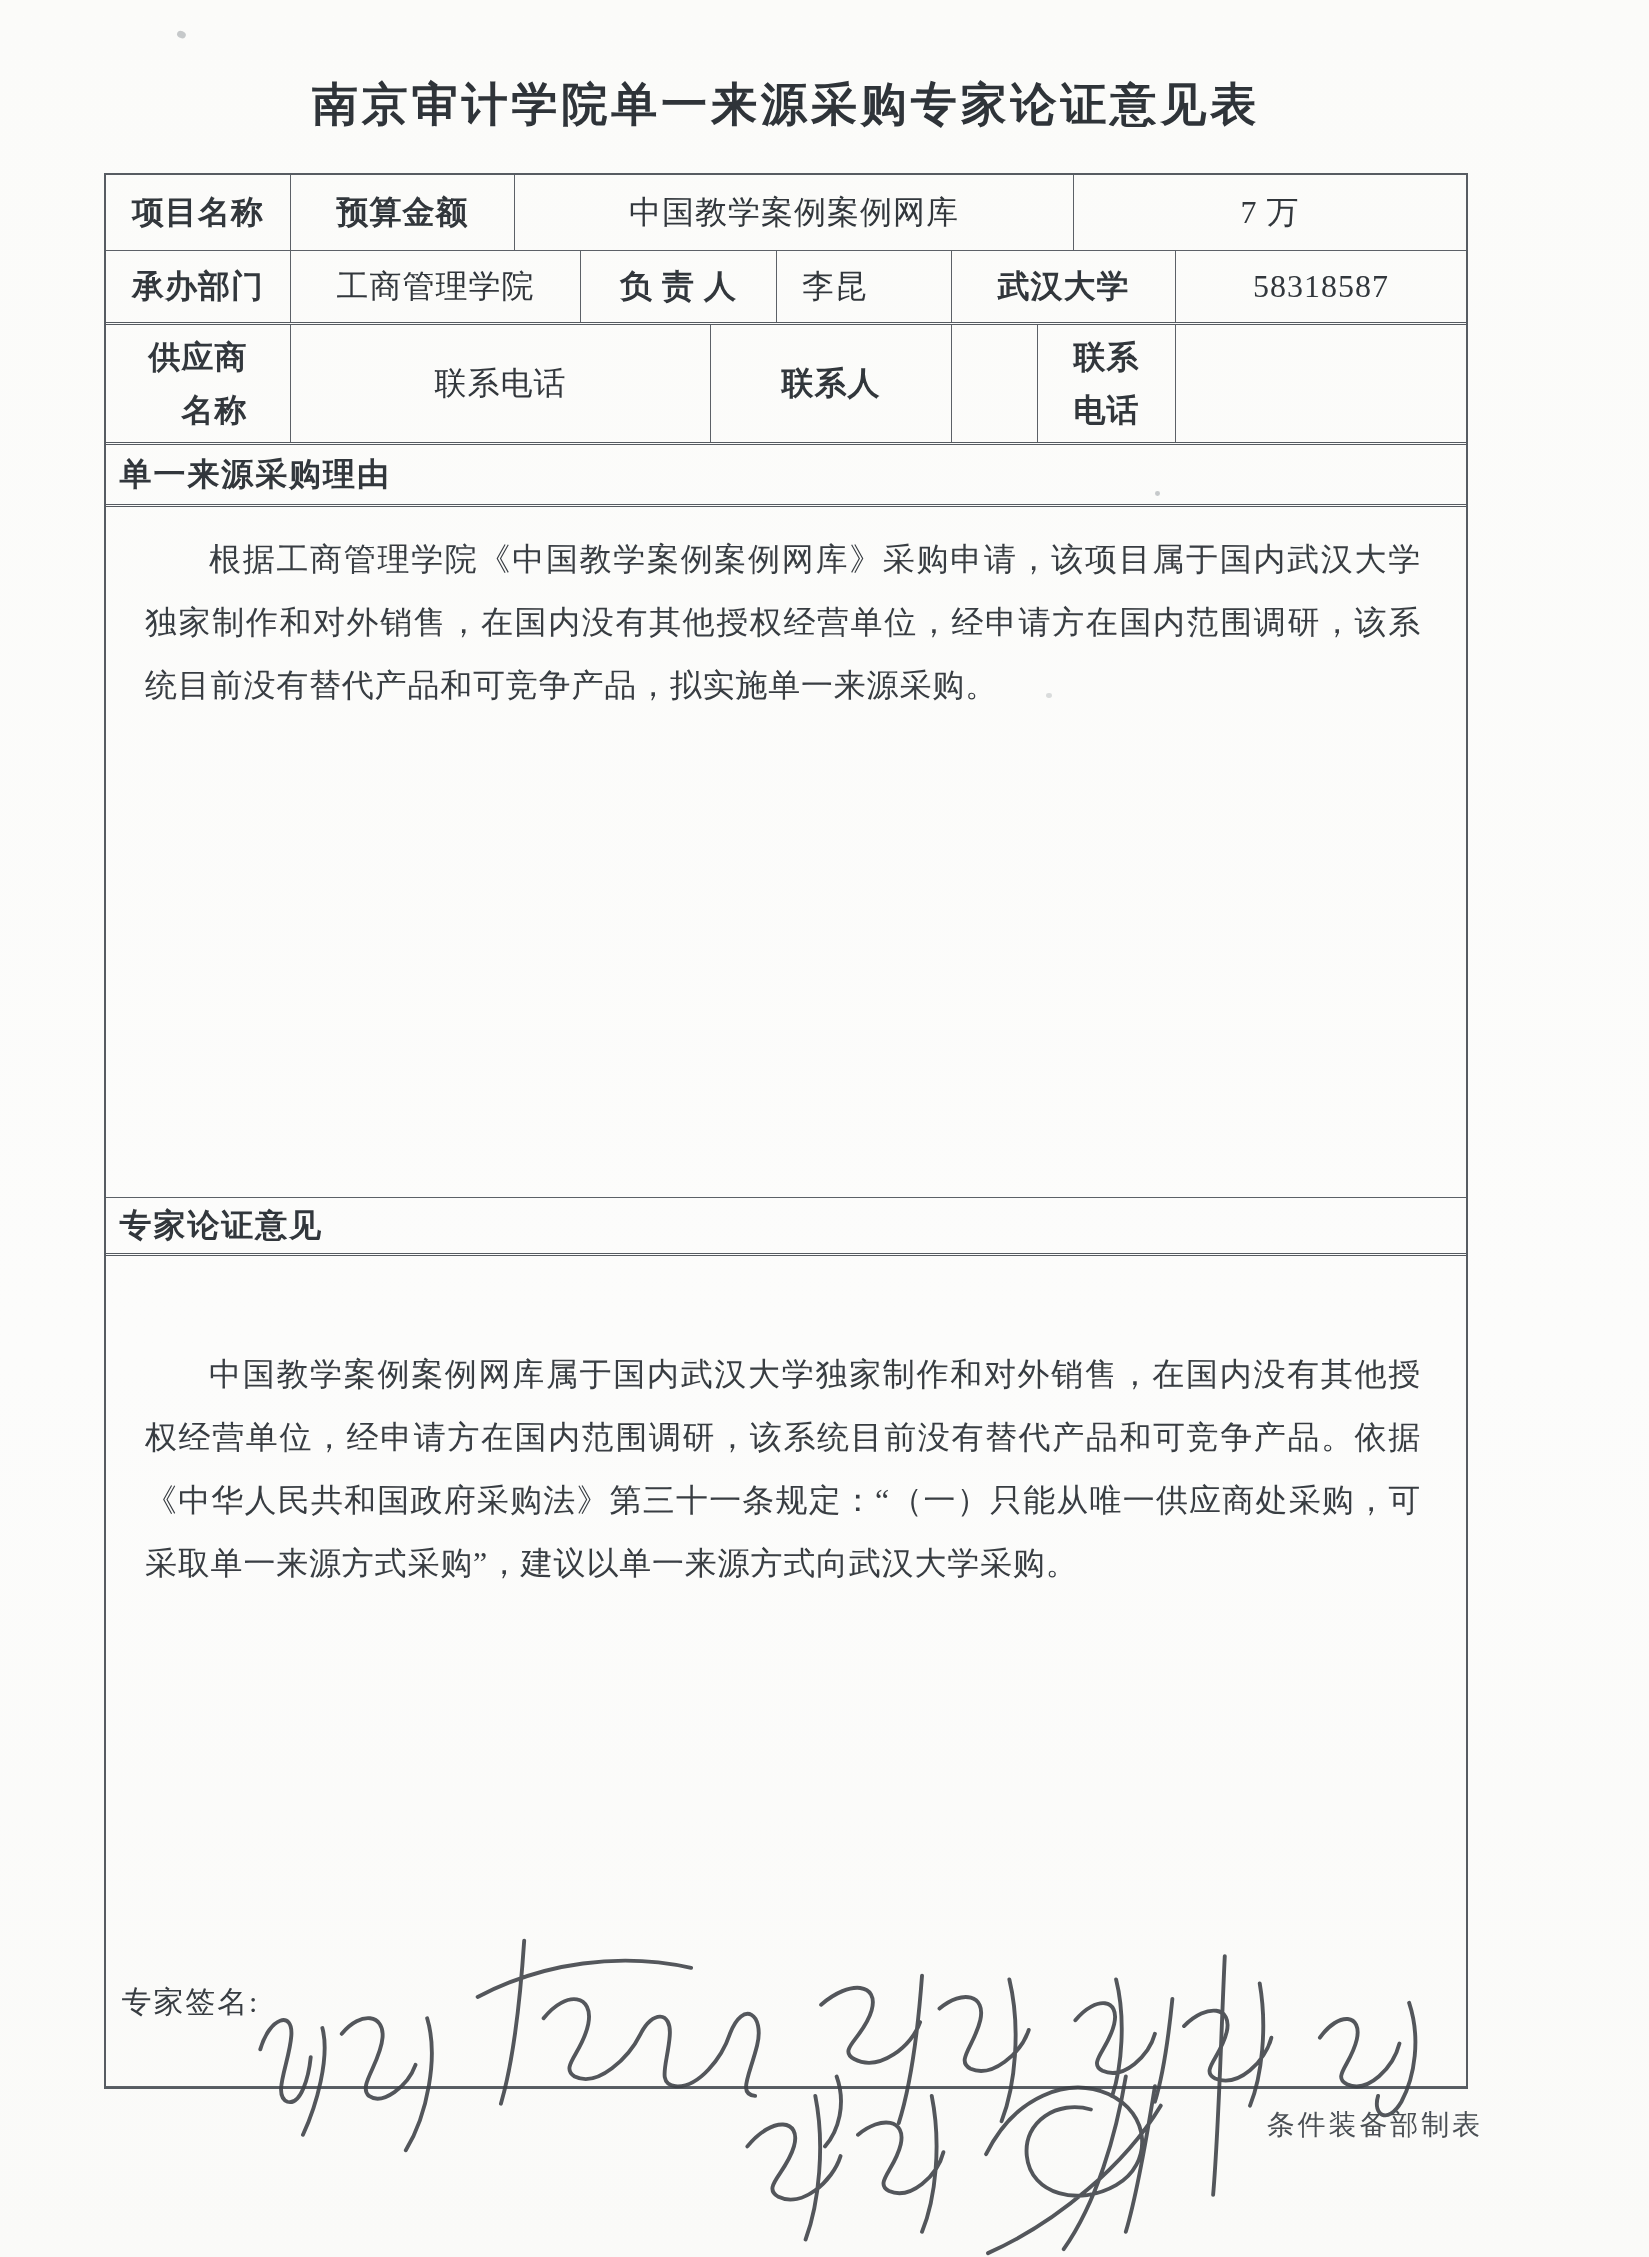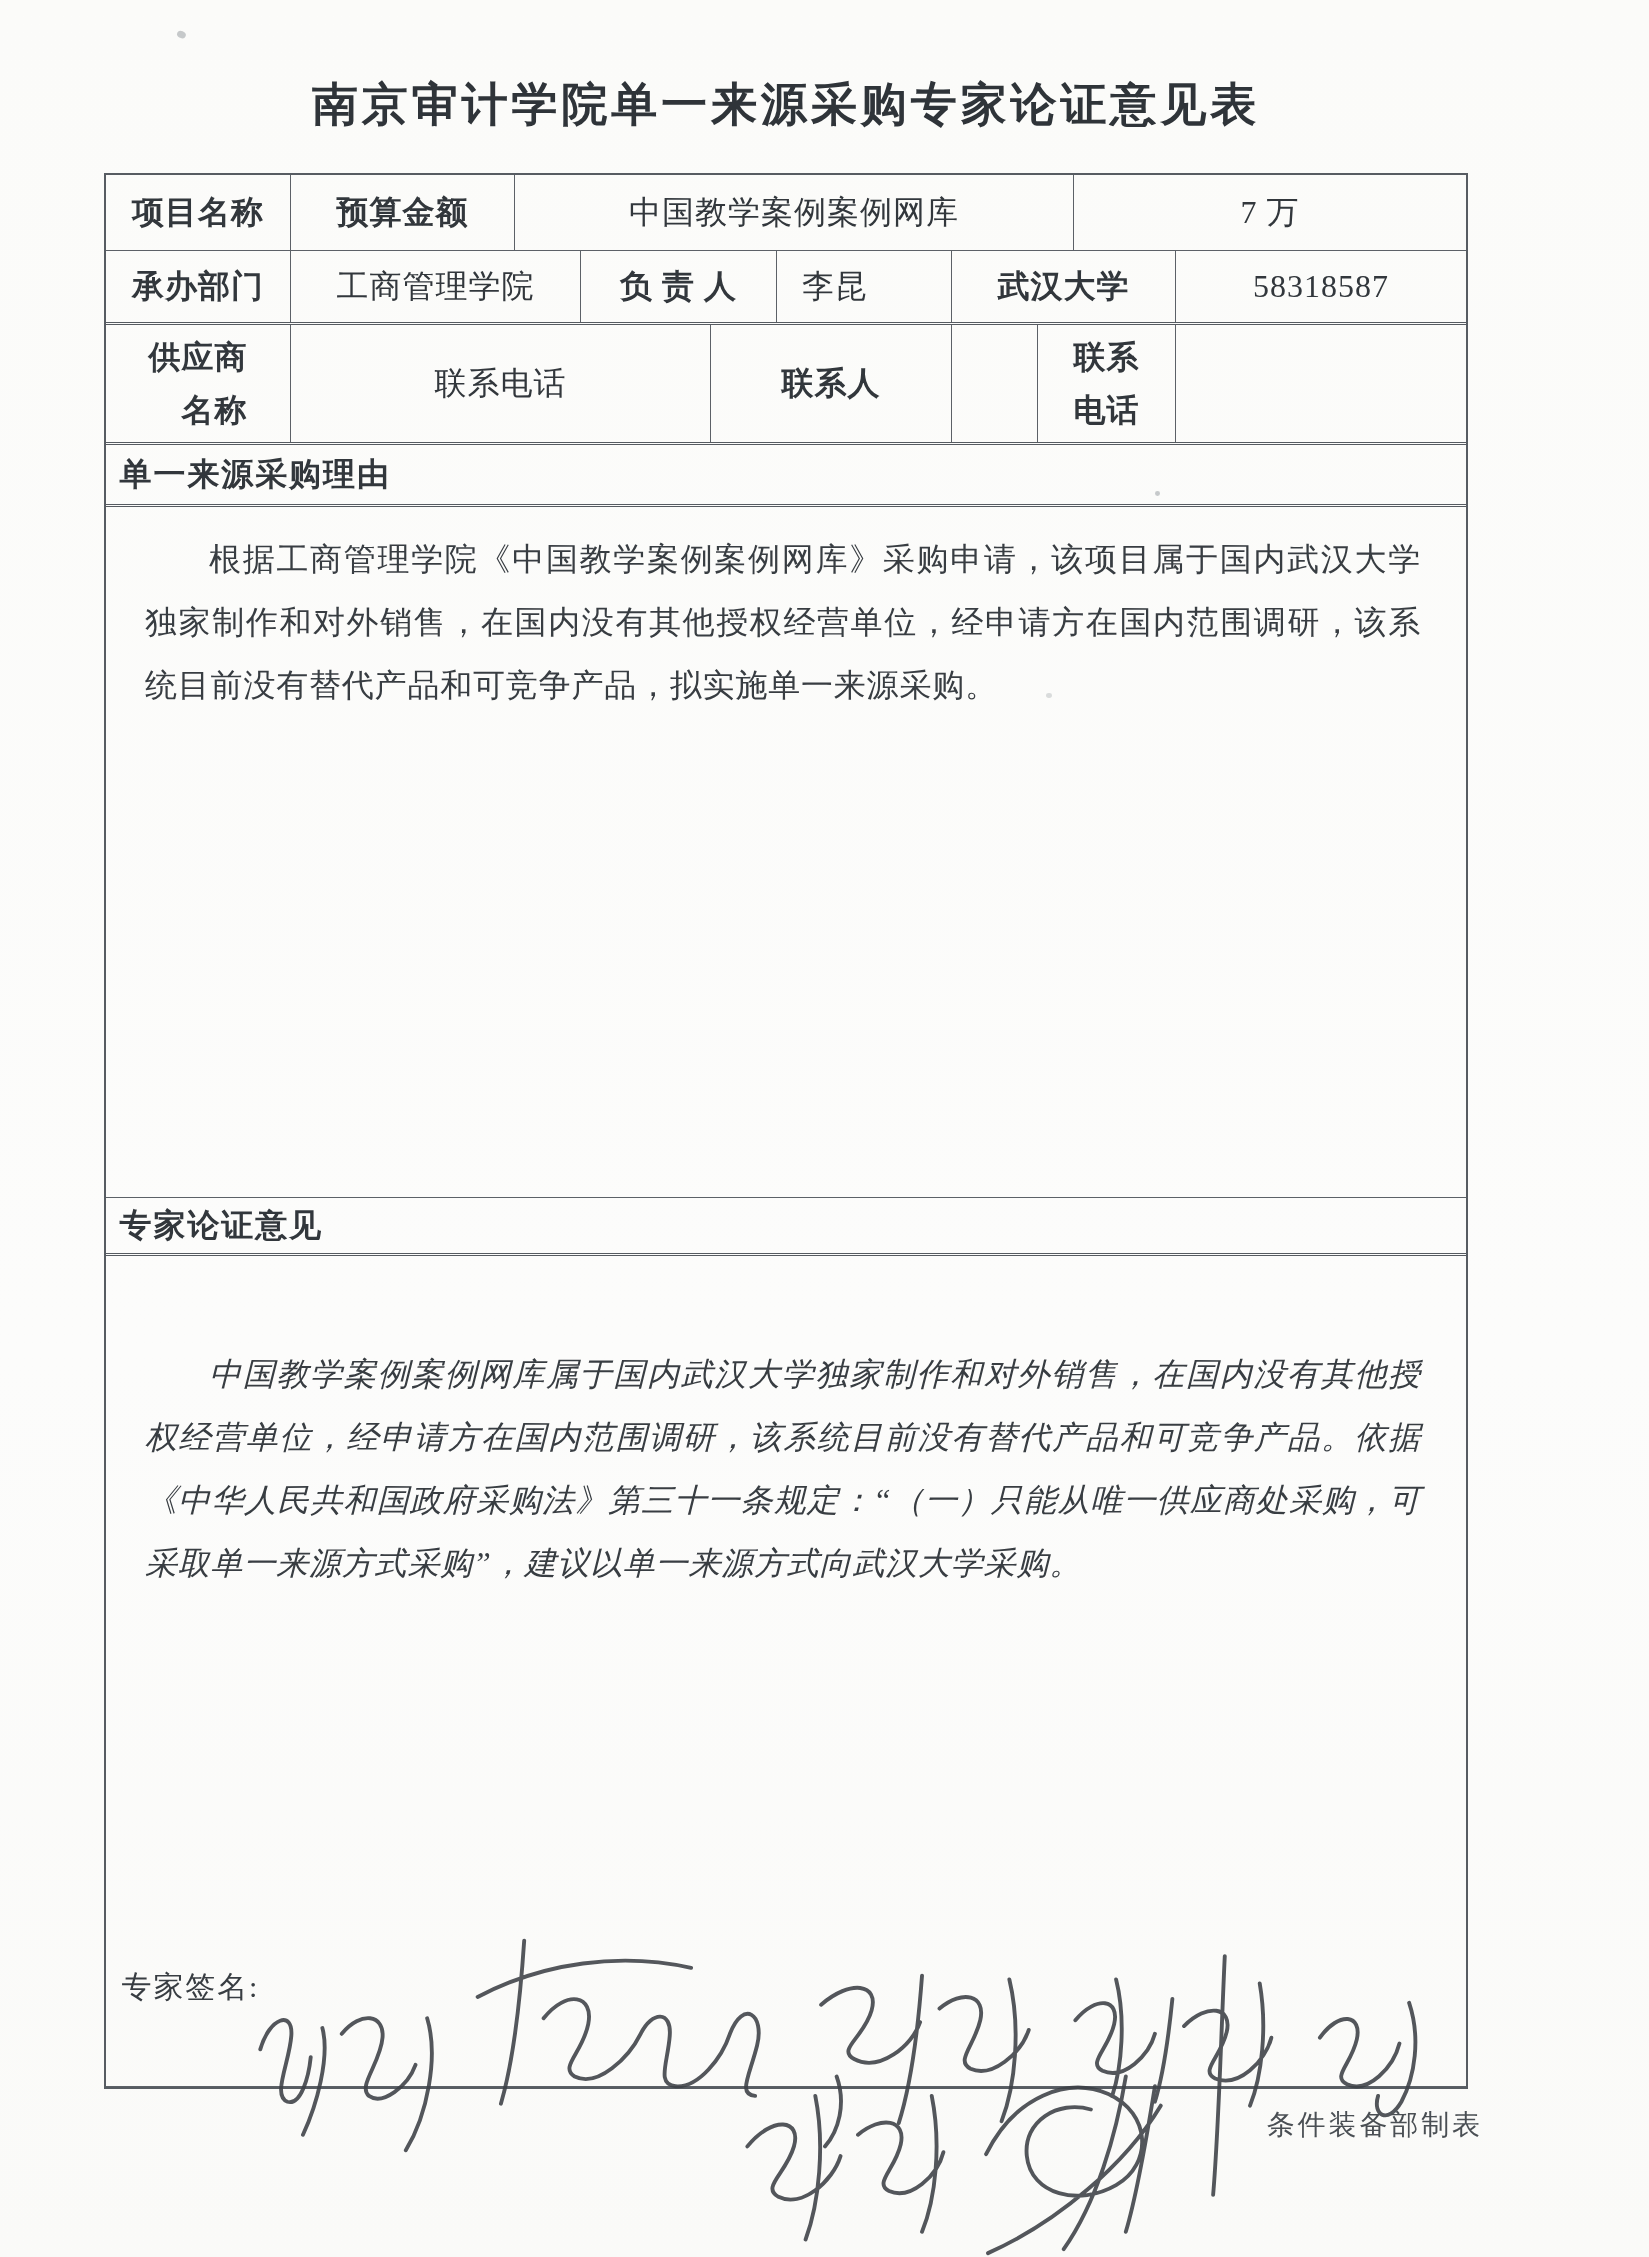--- a/index.html
+++ b/index.html
@@ -46,23 +46,23 @@
   
   .r3 .c1{width:185px;} .r3 .c2{width:420px;} .r3 .c3{width:241px;} .r3 .c4{width:86px;} .r3 .c5{width:138px;} .r3 .c6{flex:1;}
   .body-row{display:block;box-sizing:border-box;border-bottom:1.9px solid #5c6167;}
   .b1{height:691px;}
   .b2{height:831px;position:relative;}
   .para{
     margin:0;padding:21.3px 45px 0 39px;
     font-size:32px;line-height:63px;letter-spacing:0.8px;
     text-align:justify;text-indent:2em;color:#383d42;
   }
-  .para2{padding-top:87px;font-style:italic;}
+  .para2{padding-top:87px;}
   .sign-label{
-    position:absolute;left:15.5px;top:711px;
+    position:absolute;left:15.5px;top:726px;
     font-size:30px;letter-spacing:1.9px;color:#383d42;
   }
   .footer{
     position:absolute;top:2106px;right:167px;
     font-size:28px;letter-spacing:2.9px;color:#4a4f54;
   }
   .sig-layer{position:absolute;left:0;top:0;pointer-events:none;}
   .speck{position:absolute;background:#9aa0a4;border-radius:50%;opacity:.55;}
   .speck1{left:177px;top:31px;width:8.7px;height:6.8px;transform:rotate(25deg);}
   .speck2{left:1155px;top:491px;width:4.9px;height:4.9px;}

